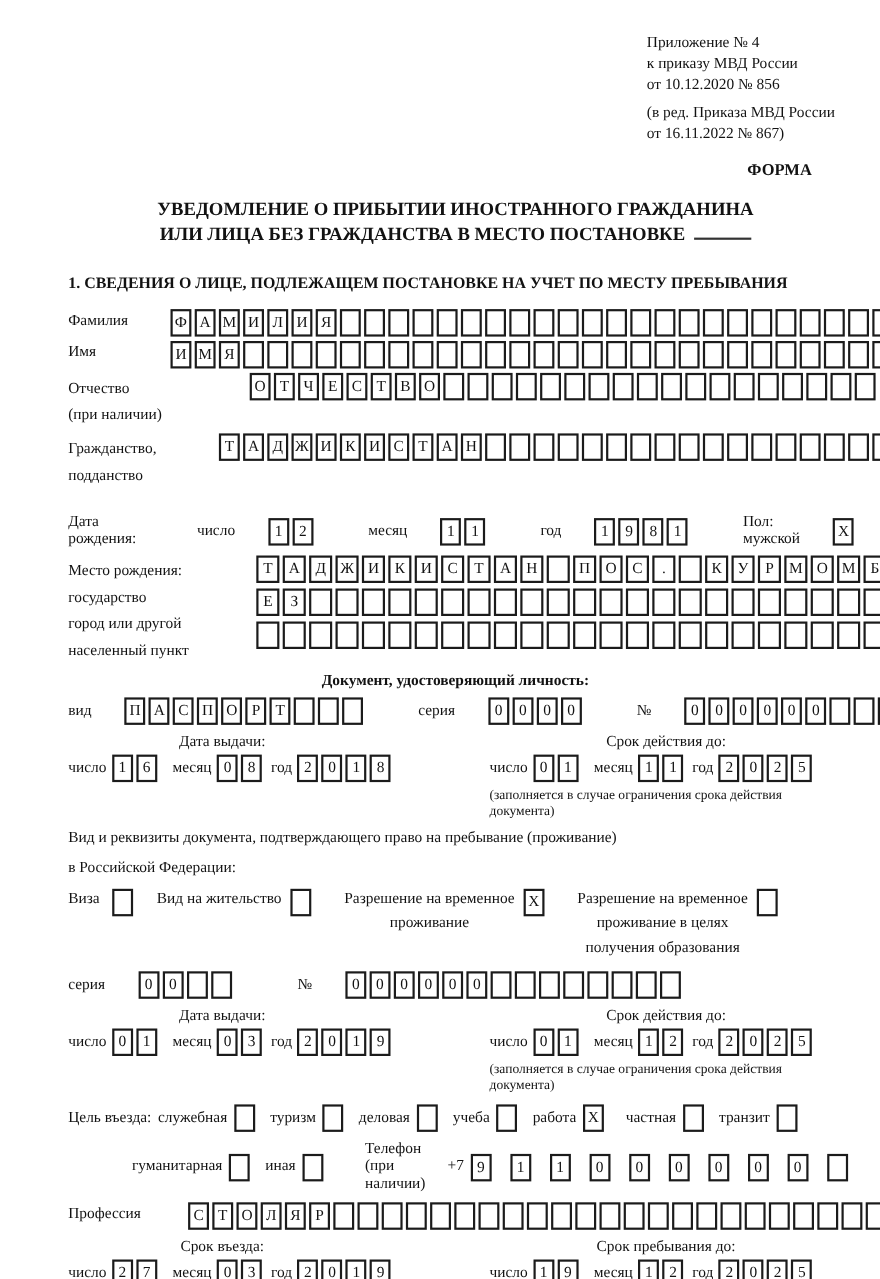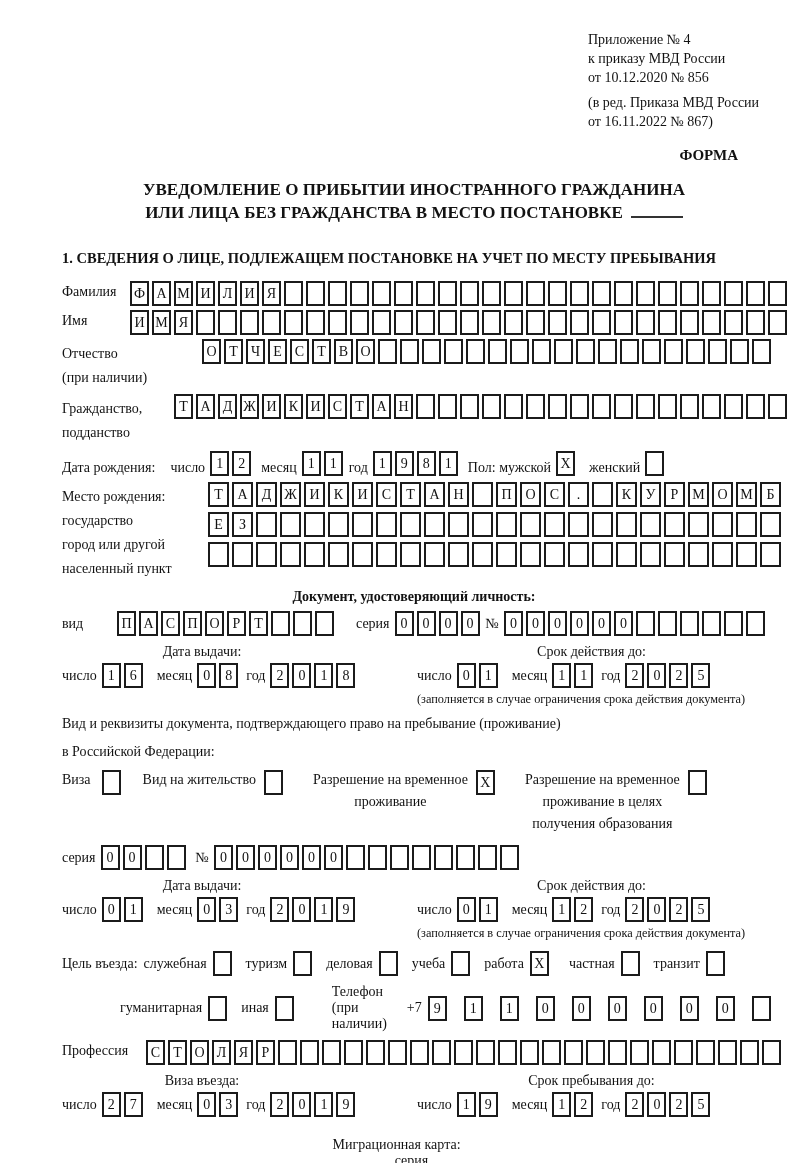--- a/index.html
+++ b/index.html
@@ -17,31 +17,31 @@
   .blank-line{display:inline-block;width:52px;border-bottom:2px solid #333;height:13px;margin-left:8px;}
   .sect{ font-weight:bold;font-size:14.5px;margin-top:26px;margin-bottom:14px;}
   
   .cells{display:flex;gap:3px;flex:none;}
   .cell{
     width:15px;height:21px;border:2px solid #1b1b1b;flex:none;
     display:flex;align-items:center;justify-content:center;
     font-size:14px;line-height:21px;background:#fff;
   }
   .wide .cell{width:17px;}
-  .row{display:flex;align-items:flex-start;margin-bottom:4px;}
+  .row{display:flex;align-items:flex-start;margin-bottom:4px;gap:25px;}
   .lbl{flex:none;padding-top:3px;}
   .w68{width:68px;} .w140{width:140px;} .w112{width:112px;} .w146{width:146px;} .w84{width:84px;}
   .stack{display:flex;flex-direction:column;gap:5px;}
   .lblstack{line-height:24px;font-family:Liberation Serif, serif;}
   .inlinebits{display:flex;align-items:center;flex-wrap:nowrap;}
   .inlinebits > span.t{padding:0 5px 0 0;}
   .gap6{width:6px;} .gap10{width:10px;} .gap14{width:14px;} .gap22{width:22px;} .gap30{width:30px;}
   .center-bold{text-align:center;font-weight:bold;margin:8px 0 6px 0;}
   
-  .dategrid{display:flex;margin-top:8px;}
+  .dategrid{display:flex;margin-top:8px;gap:28px;}
   .datecol-l{width:355px;}
   .datecol-r{flex:1;}
   .datehead{text-align:center;margin-bottom:3px;}
   .datehead.l{width:280px;}
   .dategroup{display:flex;align-items:center;}
   .dategroup .t{padding-right:5px;}
   .dategroup .cells{margin-right:8px;}
   .note{font-size:12.3px;margin-top:4px;text-align:left;}
   .plain{margin:6px 0;line-height:22px;}
   
@@ -213,21 +213,21 @@
         <span class="cell"></span>
         <span class="cell"></span>
         <span class="cell"></span>
         <span class="cell"></span>
         <span class="cell"></span>
         <span class="cell"></span>
         <span class="cell"></span>
       </div>
   </div>
 
-  <div class="row inlinebits" style="margin-top:6px;align-items:flex-end;">
+  <div class="row inlinebits" style="margin-top:22px;">
     <span class="t">Дата рождения:</span>
     <span class="gap10"></span>
     <span class="t">число</span>
     <div class="cells">
         <span class="cell">1</span>
         <span class="cell">2</span>
       </div>
     <span class="gap10"></span>
     <span class="t">месяц</span>
     <div class="cells">
@@ -636,21 +636,21 @@
         <span class="cell"></span>
         <span class="cell"></span>
         <span class="cell"></span>
         <span class="cell"></span>
         <span class="cell"></span>
       </div>
   </div>
 
   <div class="dategrid">
     <div class="datecol-l">
-      <div class="datehead l">Виза въезда:</div>
+      <div class="datehead l">Срок въезда:</div>
       <div class="dategroup">
         <span class="t">число</span>
         <div class="cells">
             <span class="cell">2</span>
             <span class="cell">7</span>
           </div>
         <span class="t" style="padding-left:6px;">месяц</span>
         <div class="cells">
             <span class="cell">0</span>
             <span class="cell">3</span>

